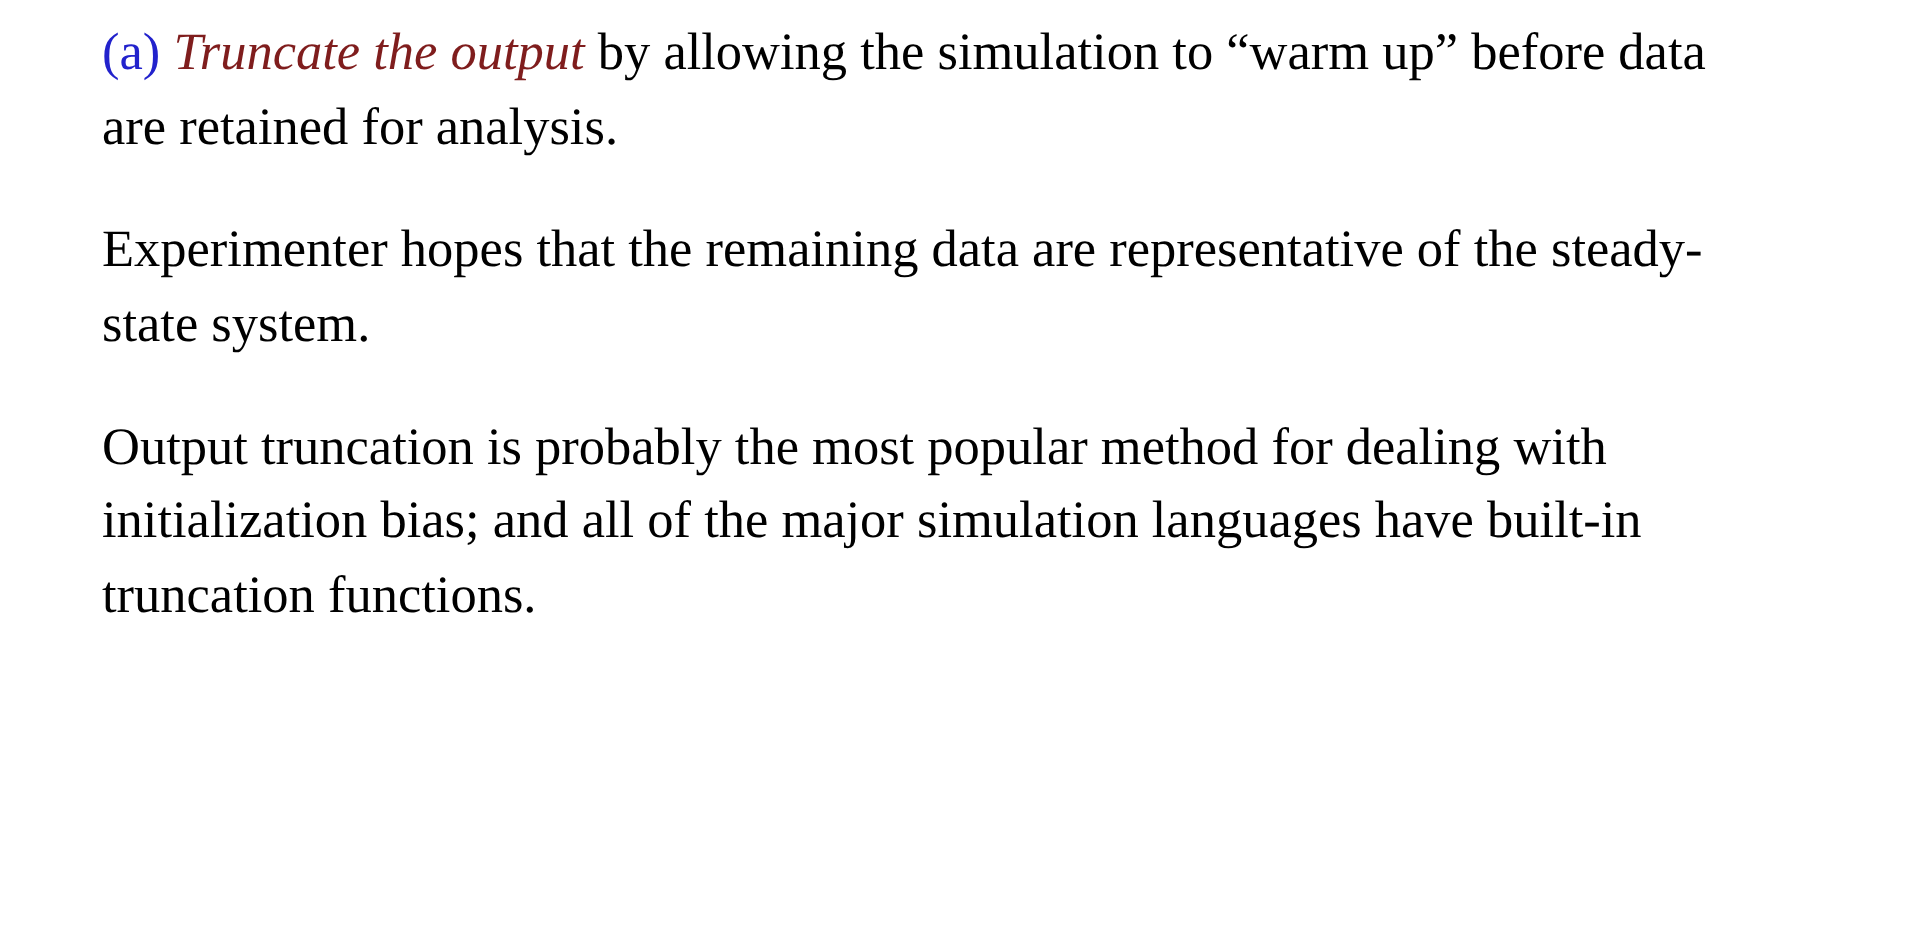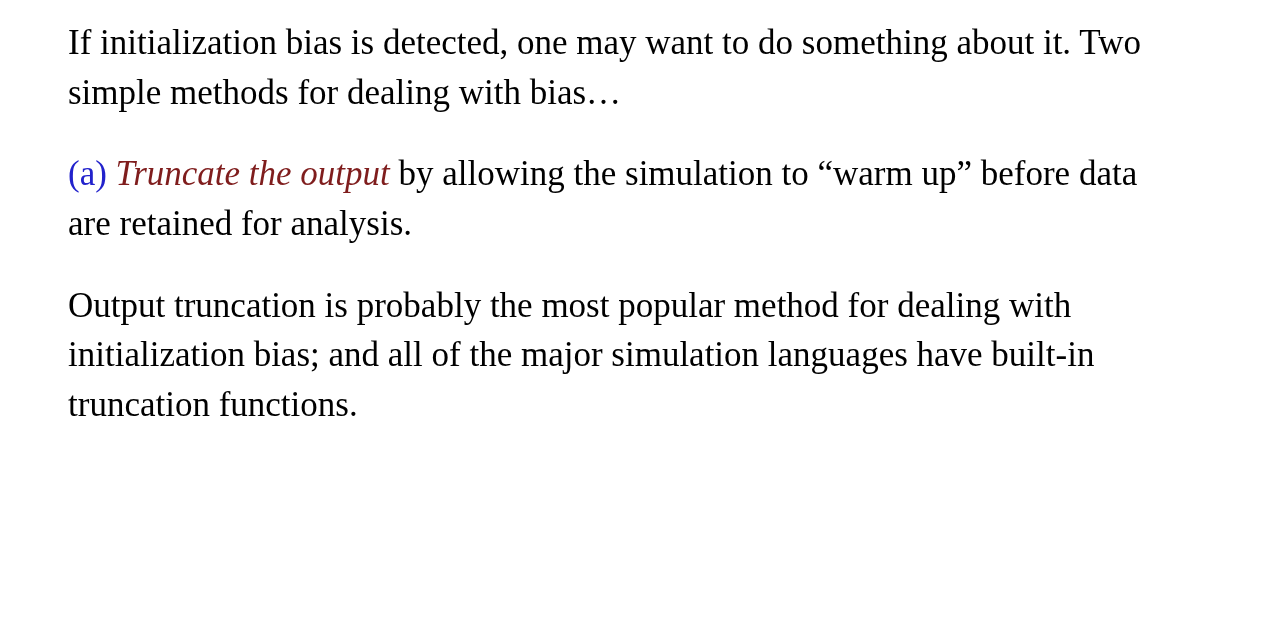--- a/index.html
+++ b/index.html
@@ -39,26 +39,26 @@
   .emph-italic {
     color: #7f1d1d;
     font-style: italic;
   }
 </style>
 </head>
 <body>
 
 <div class="slide">
 
-  <p class="para first">
-    <span>If initialization bias is detected, one may want to do something about it. Two simple methods for dealing with bias…</span>
-  </p>
 
   <p class="para">
     <span class="emph-label">(a)</span><span>&nbsp;</span><span class="emph-italic">Truncate the output</span><span> by allowing the simulation to “warm up” before data are retained for analysis.</span>
   </p>
 
+  <p class="para">
+    <span>Experimenter hopes that the remaining data are representative of the steady-state system.</span>
+  </p>
 
   <p class="para tight">
     <span>Output truncation is probably the most popular method for dealing with initialization bias; and all of the major simulation languages have built-in truncation functions.</span>
   </p>
 
 </div>
 
 </body></html>

